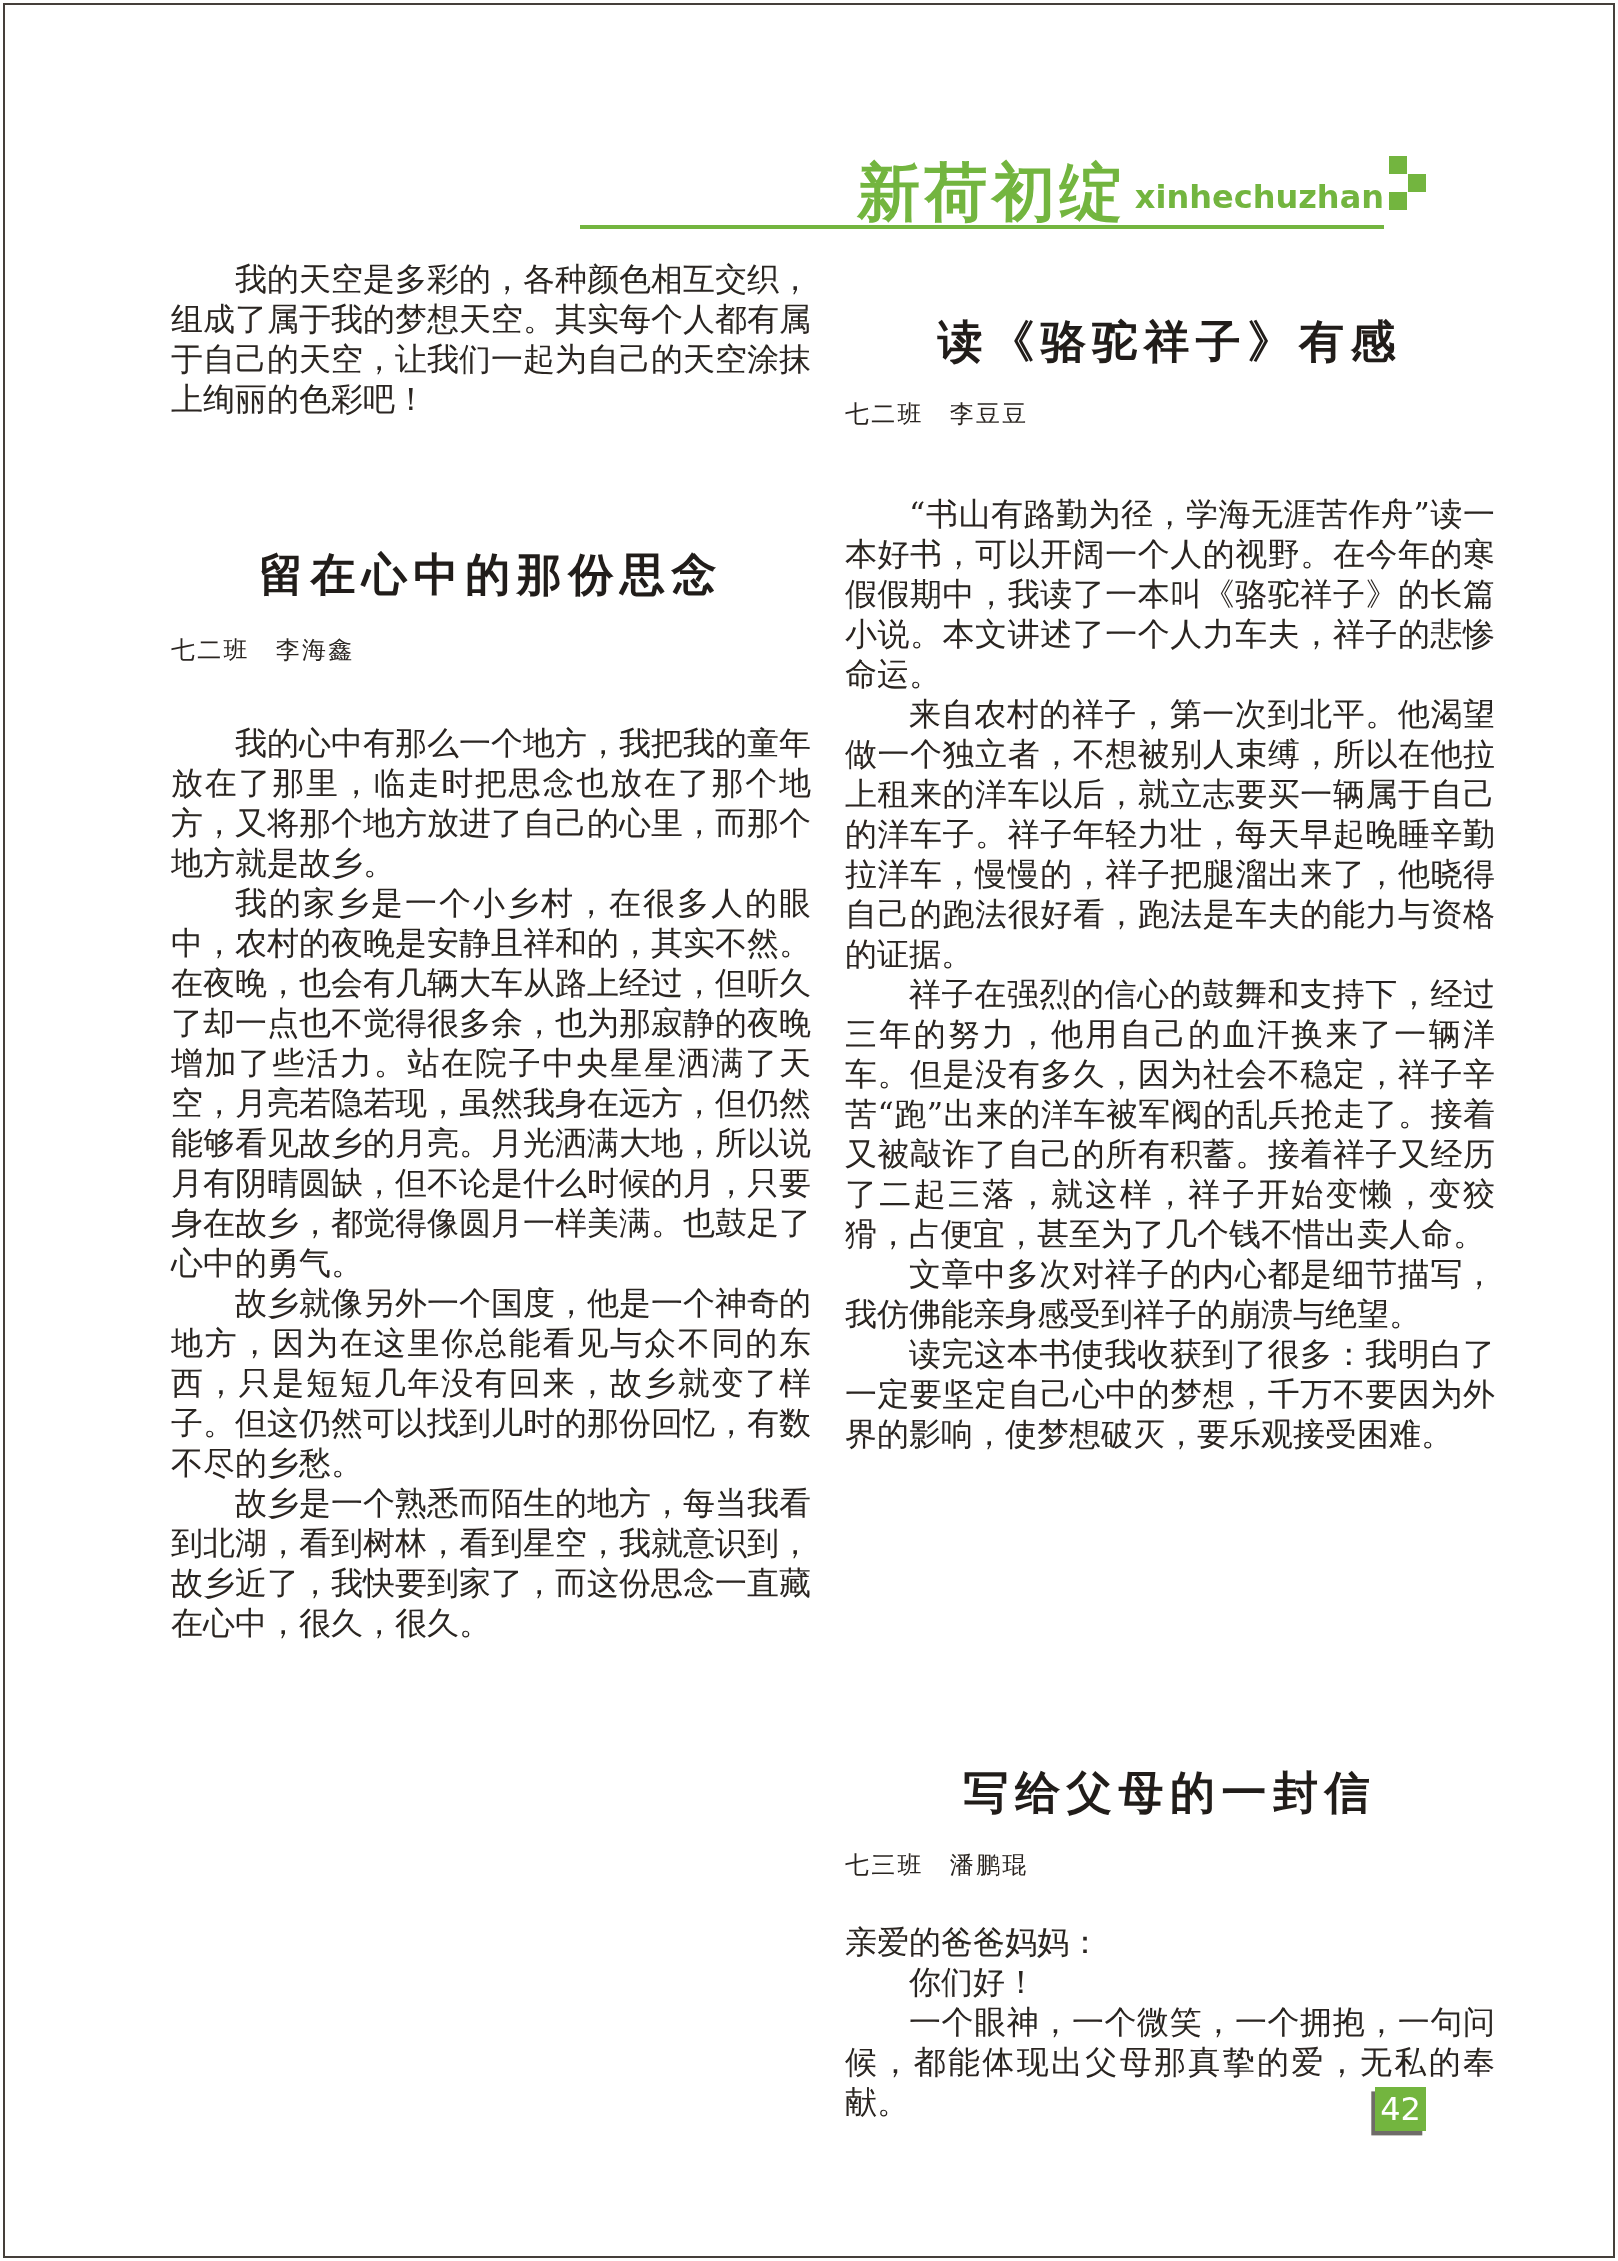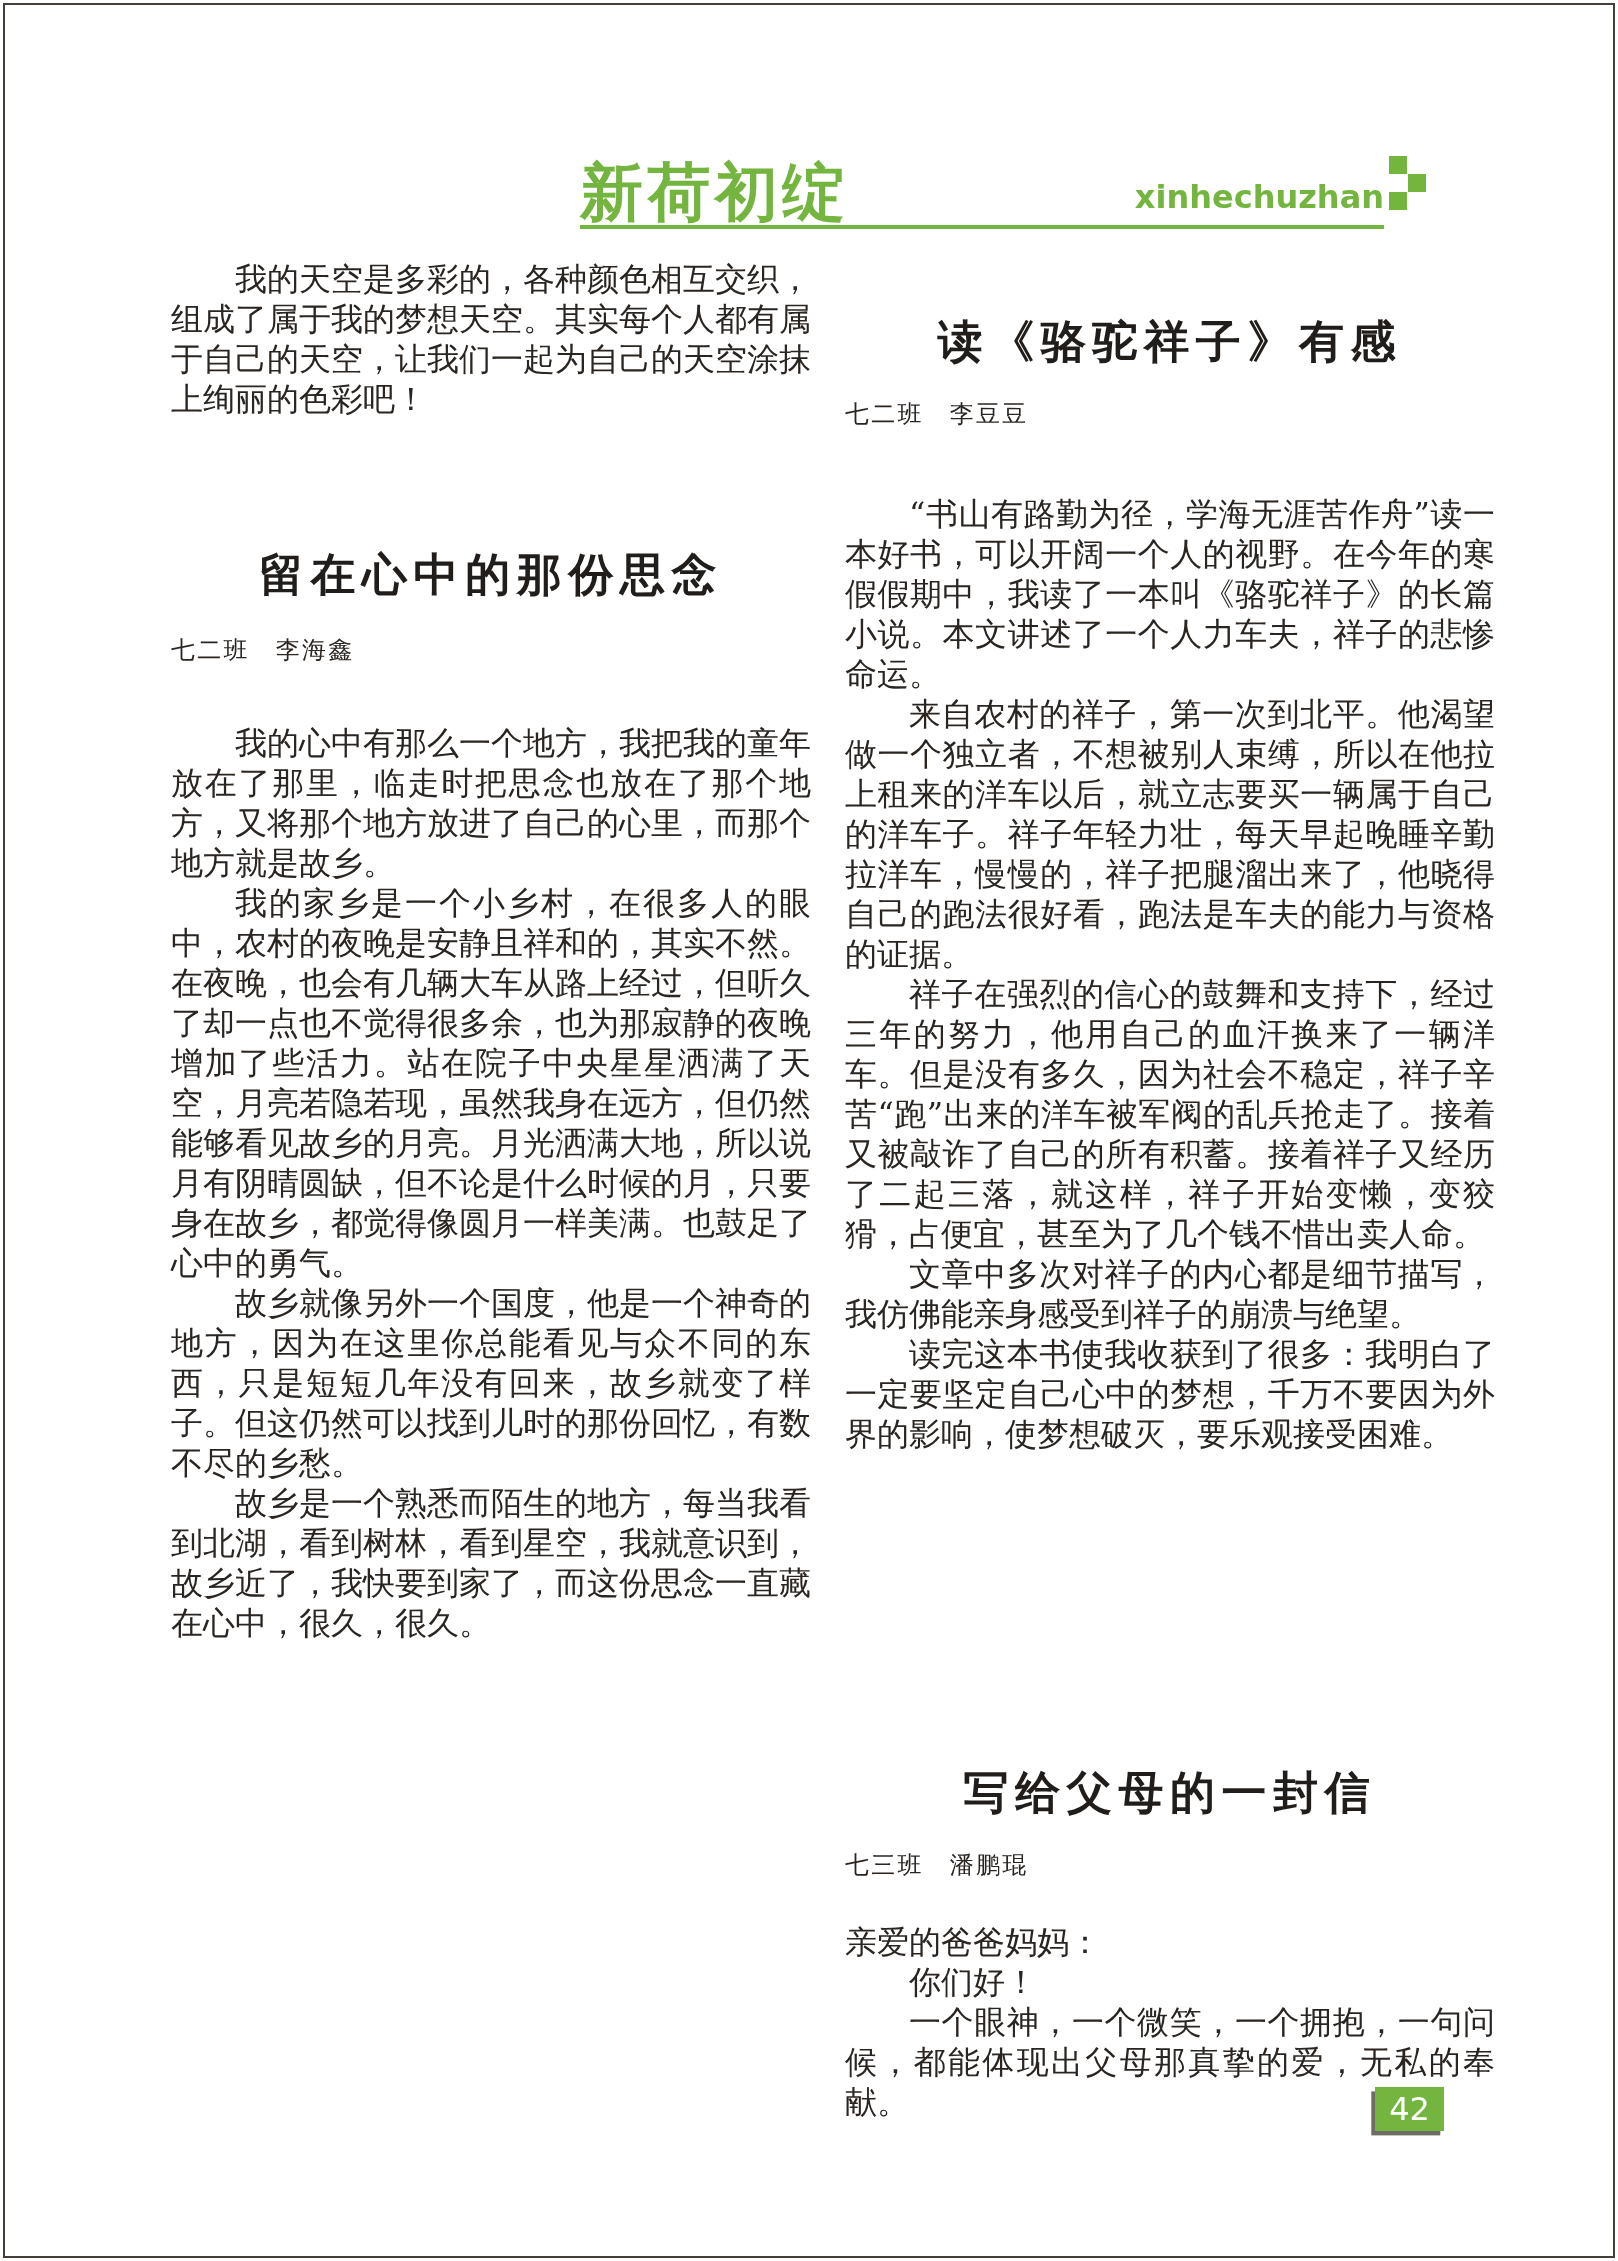--- a/index.html
+++ b/index.html
@@ -24,22 +24,22 @@
   }
   
   .brand-row {
     position: absolute;
     left: 580px;
     top: 137px;
     width: 804px;
     height: 87px;
     display: flex;
     align-items: flex-end;
-    justify-content: space-between;
-    gap: 30px;
+    justify-content: flex-end;
+    gap: 8px;
   }
   .brand-cn {
     font-family: "DejaVu Sans", sans-serif;
     font-weight: bold;
     font-size: 63px;
     line-height: 1;
     letter-spacing: 4.4px;
     color: #73b53f;
     white-space: nowrap;
   }
@@ -105,21 +105,21 @@
   .r-byline1   { left: 845px; top: 398px;  width: 650px; }
   .r-body1     { left: 845px; top: 486px;  width: 650px; margin-top: 8px; }
   .r-title2    { left: 845px; top: 1763px; width: 650px; }
   .r-byline2   { left: 845px; top: 1849px; width: 650px; }
   .r-letter    { left: 845px; top: 1922px; width: 650px; }
   
   .page-num {
     position: absolute;
     left: 1375px;
     top: 2087px;
-    width: 69px;
+    width: 51px;
     height: 44px;
     background: #73b53f;
     box-shadow: -3.7px 4.4px 0 #6f6c68;
     color: #ffffff;
     font-family: "DejaVu Sans", sans-serif;
     font-size: 32px;
     display: flex;
     align-items: center;
     justify-content: center;
   }

